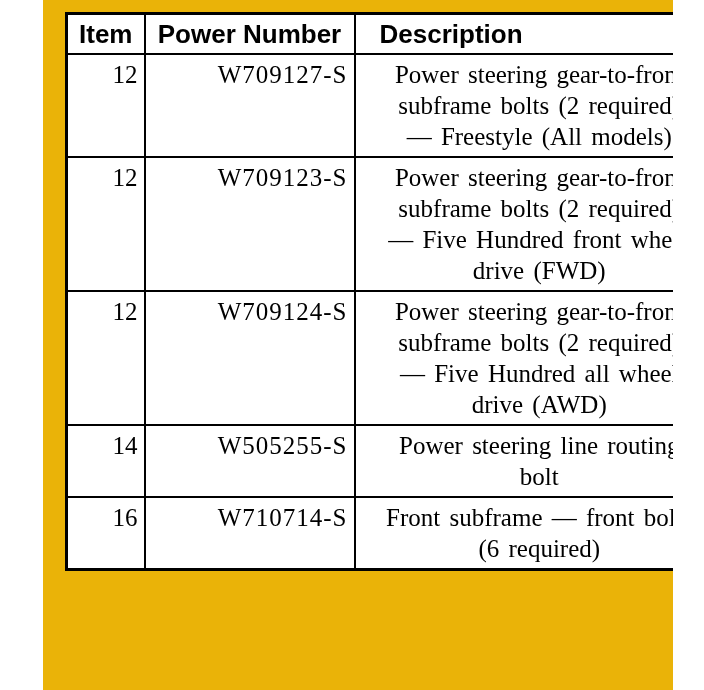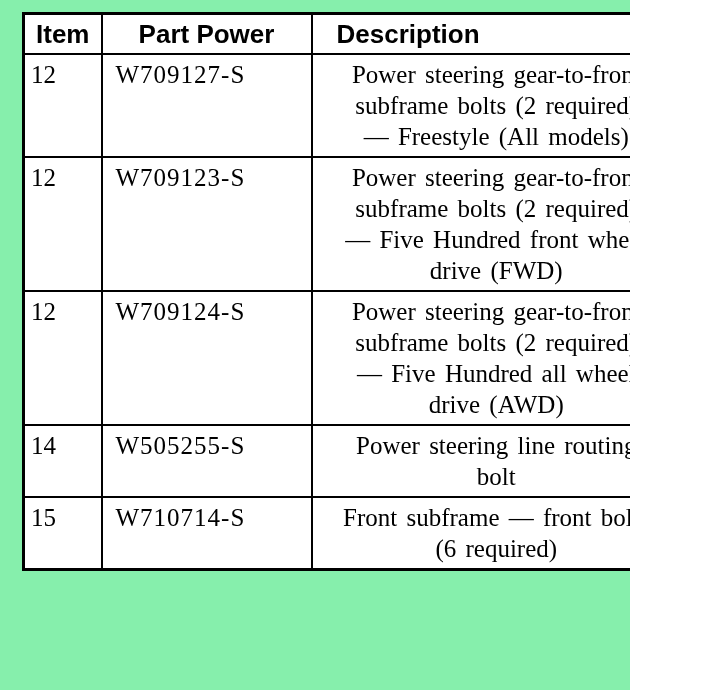--- a/index.html
+++ b/index.html
@@ -4,22 +4,23 @@
 <style>
   html, body {
     margin: 0;
     padding: 0;
     background: #ffffff;
   }
   .page {
     position: relative;
     width: 630px;
     height: 690px;
-    background: #86efac;
+    background: #eab308;
     overflow: hidden;
+    margin-left: 43px;
   }
   table.parts-table {
     position: absolute;
     left: 22px;
     top: 12px;
     width: 658px;
     border-collapse: collapse;
     table-layout: fixed;
     background: #ffffff;
   }
@@ -46,25 +47,25 @@
     padding-left: 24px;
   }
   .parts-table td {
     font-family: "Liberation Serif", "DejaVu Serif", serif;
     font-size: 25px;
     line-height: 31px;
     padding: 4px 6px;
     vertical-align: top;
   }
   .parts-table td.td-item {
-    text-align: left;
+    text-align: right;
   }
   .parts-table td.td-part {
-    text-align: left;
-    padding-left: 13px;
+    text-align: right;
+    padding-left: 24px;
     letter-spacing: 1px;
   }
   .parts-table td.td-desc {
     text-align: center;
     white-space: pre-line;
     word-spacing: 3px;
   }
   col.col-item { width: 78px; }
   col.col-part { width: 210px; }
   col.col-desc { width: 370px; }
@@ -75,21 +76,21 @@
 <div class="page">
   <table class="parts-table">
     <colgroup>
       <col class="col-item">
       <col class="col-part">
       <col class="col-desc">
     </colgroup>
     <thead>
       <tr>
         <th class="th-item">Item</th>
-        <th class="th-part">Part Power</th>
+        <th class="th-part">Power Number</th>
         <th class="th-desc">Description</th>
       </tr>
     </thead>
     <tbody>
   <tr>
     <td class="td-item">12</td>
     <td class="td-part">W709127-S</td>
     <td class="td-desc">Power steering gear-to-front
 subframe bolts (2 required)
 — Freestyle (All models)</td>
@@ -115,21 +116,21 @@
 
 
   <tr>
     <td class="td-item">14</td>
     <td class="td-part">W505255-S</td>
     <td class="td-desc">Power steering line routing
 bolt</td>
   </tr>
 
   <tr>
-    <td class="td-item">15</td>
+    <td class="td-item">16</td>
     <td class="td-part">W710714-S</td>
     <td class="td-desc">Front subframe — front bolts
 (6 required)</td>
   </tr>
 
 </tbody>
   </table>
 </div>
 
 </body></html>

